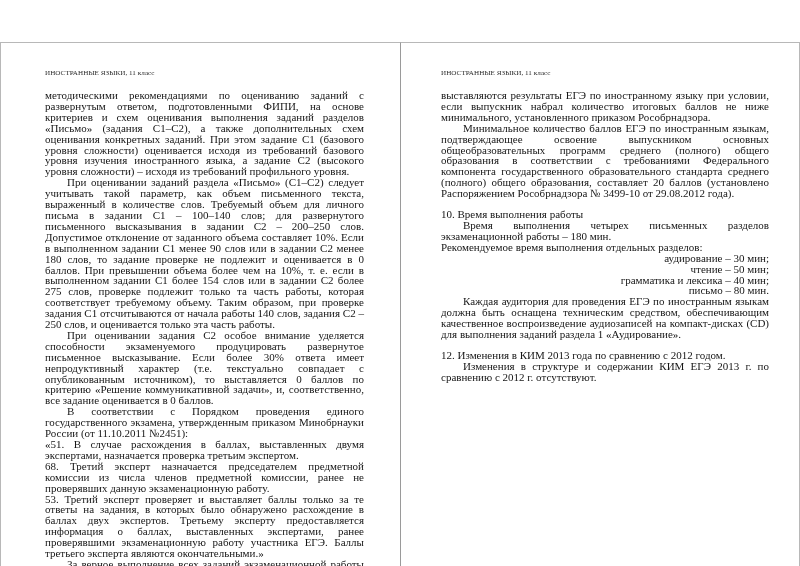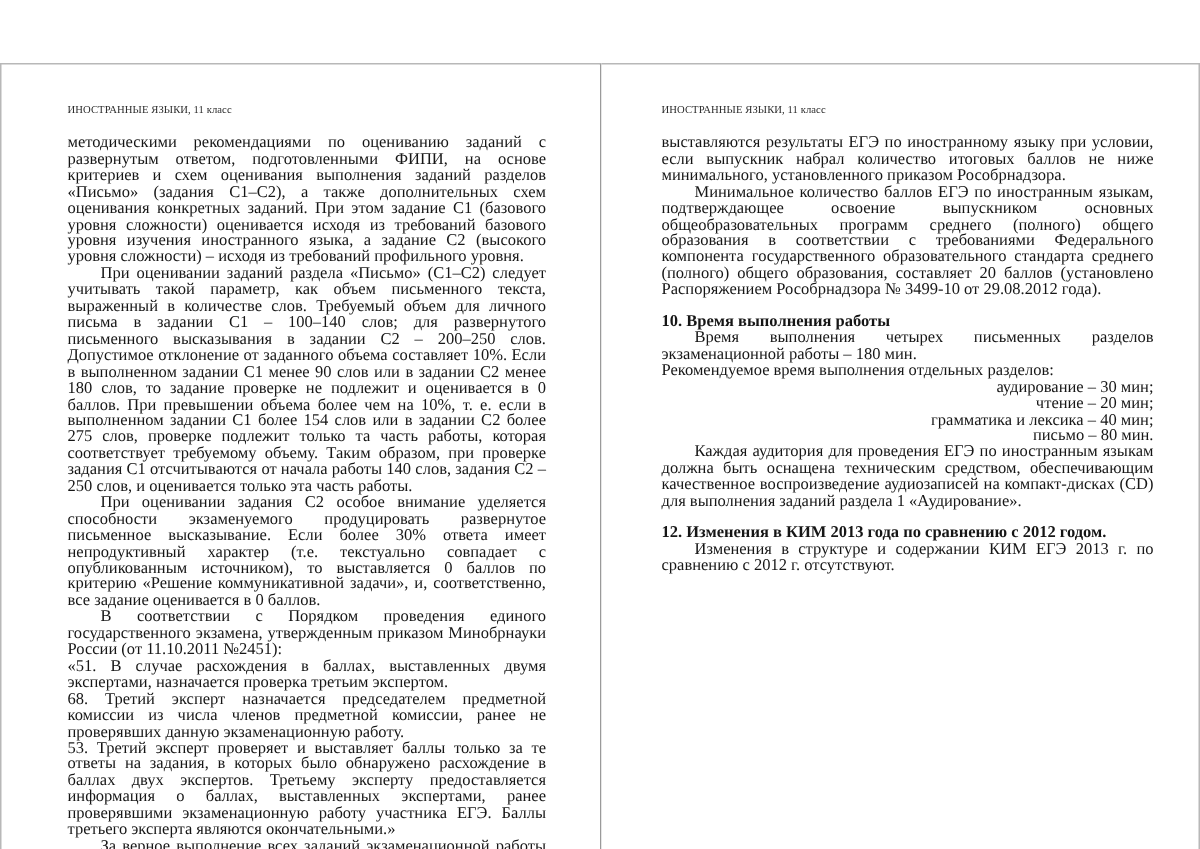--- a/index.html
+++ b/index.html
@@ -67,21 +67,21 @@
   p {
     margin: 0;
   }
   p.ind {
     text-indent: 22px;
   }
   p.noind {
     text-indent: 0;
   }
   .sec-head {
-    font-weight: bold;
+    font-weight: normal;
     text-indent: 0;
     margin-top: 10px;
     text-align: left;
   }
   .time-list {
     margin: 0;
     padding: 0;
     list-style: none;
     text-align: right;
   }
@@ -153,21 +153,21 @@
 
       <div class="body-col">
         <p class="noind">выставляются результаты ЕГЭ по иностранному языку при условии, если выпускник набрал количество итоговых баллов не ниже минимального, установленного приказом Рособрнадзора.</p>
         <p class="ind">Минимальное количество баллов ЕГЭ по иностранным языкам, подтверждающее освоение выпускником основных общеобразовательных программ среднего (полного) общего образования в соответствии с требованиями Федерального компонента государственного образовательного стандарта среднего (полного) общего образования, составляет 20 баллов (установлено Распоряжением Рособрнадзора № 3499-10 от 29.08.2012 года).</p>
 
         <p class="sec-head">10. Время выполнения работы</p>
         <p class="ind">Время выполнения четырех письменных разделов экзаменационной работы – 180 мин.</p>
         <p class="noind">Рекомендуемое время выполнения отдельных разделов:</p>
         <ul class="time-list">
           <li>аудирование – 30 мин;</li>
-          <li>чтение – 20 мин;</li>
+          <li>чтение – 50 мин;</li>
           <li>грамматика и лексика – 40 мин;</li>
           <li>письмо – 80 мин.</li>
         </ul>
 
         <p class="ind">Каждая аудитория для проведения ЕГЭ по иностранным языкам должна быть оснащена техническим средством, обеспечивающим качественное воспроизведение аудиозаписей на компакт-дисках (CD) для выполнения заданий раздела 1 «Аудирование».</p>
 
         <p class="sec-head">12. Изменения в КИМ 2013 года по сравнению с 2012 годом.</p>
         <p class="ind">Изменения в структуре и содержании КИМ ЕГЭ 2013 г. по сравнению с 2012 г. отсутствуют.</p>
       </div>
 

